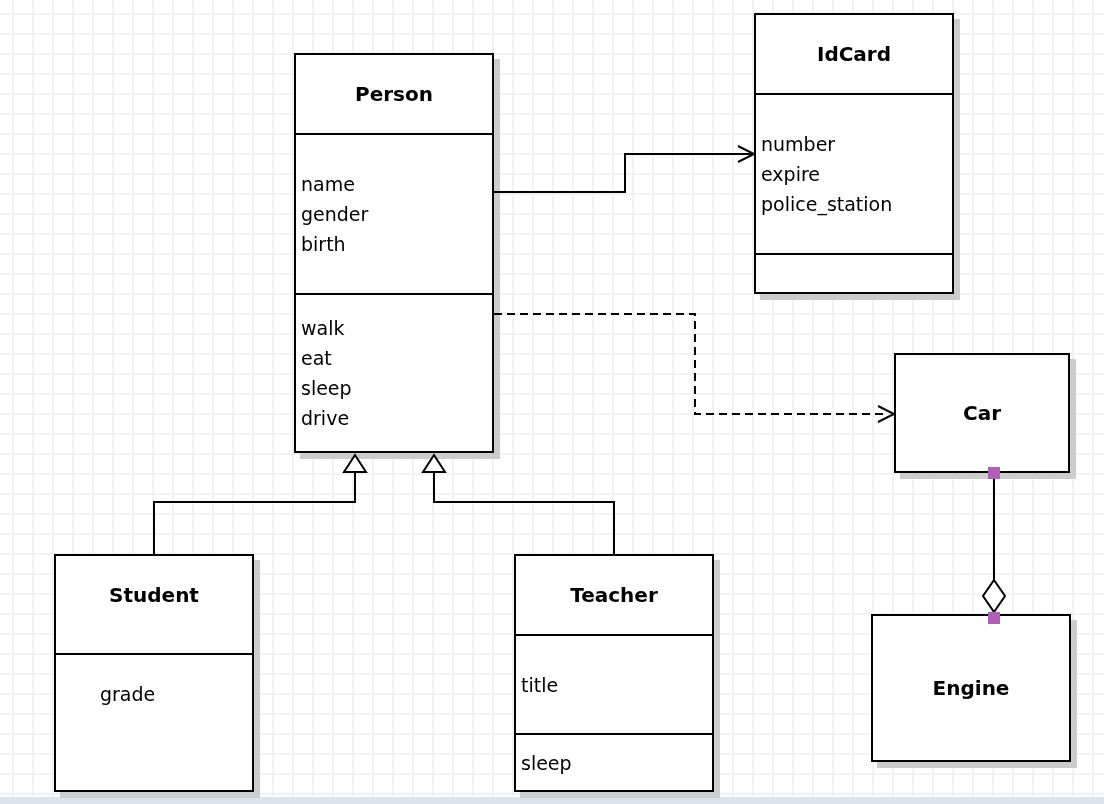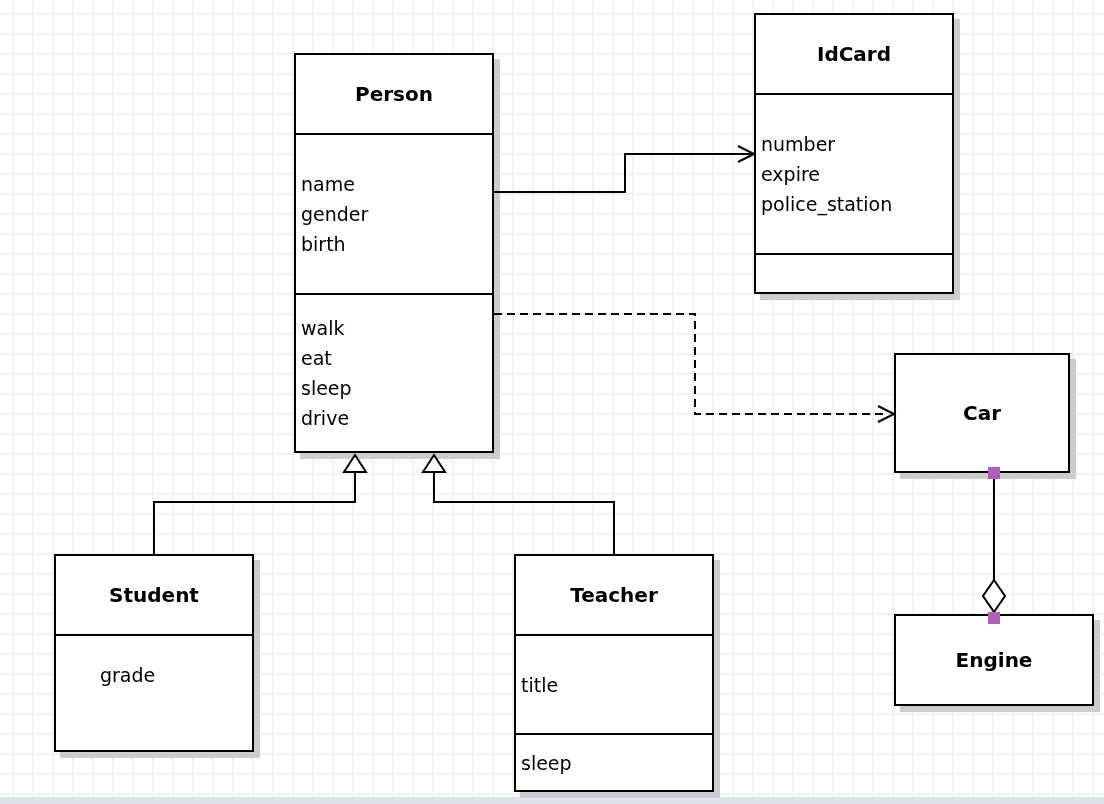--- a/index.html
+++ b/index.html
@@ -68,24 +68,24 @@
   #cls-person  .uml-title { height: 78px; }
   #cls-person  .sec-attrs { height: 160px; }
 
   #cls-idcard  { left: 754px; top:  13px; width: 200px; height: 281px; }
   #cls-idcard  .uml-title { height: 78px; }
   #cls-idcard  .sec-attrs { height: 160px; }
 
   #cls-car     { left: 894px; top: 353px; width: 176px; height: 120px; }
   #cls-car     .uml-title { flex: 1 1 auto; }
 
-  #cls-engine  { left: 894px; top: 614px; width: 200px; height: 92px; }
+  #cls-engine  { left: 871px; top: 614px; width: 200px; height: 148px; }
   #cls-engine  .uml-title { flex: 1 1 auto; }
 
-  #cls-student { left:  54px; top: 554px; width: 200px; height: 198px; }
+  #cls-student { left:  54px; top: 554px; width: 200px; height: 238px; gap: 19px; }
   #cls-student .uml-title { height: 78px; }
   #cls-student .sec-attrs { height: 79px; padding-left: 44px; }
 
   #cls-teacher { left: 514px; top: 554px; width: 200px; height: 238px; }
   #cls-teacher .uml-title { height: 78px; border-radius: 10px; }
   #cls-teacher .sec-attrs { height: 99px; }
 
   svg.connectors {
     position: absolute;
     left: 0; top: 0;

